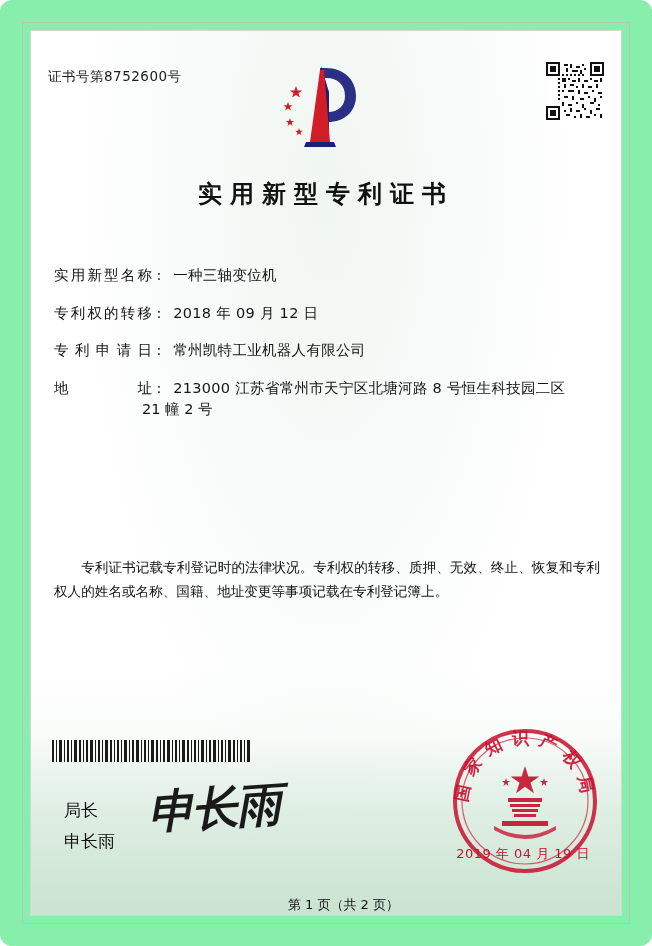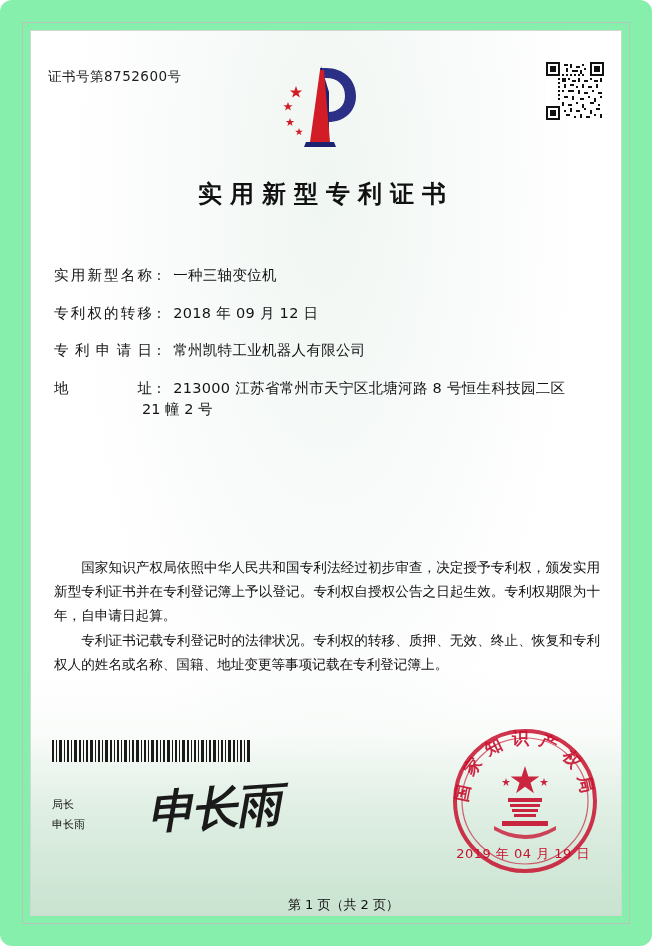--- a/index.html
+++ b/index.html
@@ -160,23 +160,23 @@
   .barcode {
     position: absolute;
     left: 52px;
     top: 740px;
     width: 200px;
     height: 22px;
   }
 
   .signature-block {
     position: absolute;
-    left: 52px;
+    left: 64px;
     top: 795px;
-    font-size: 11px;
+    font-size: 17px;
     line-height: 1.85;
     color: #111;
   }
 
   .signature-script {
     position: absolute;
     left: 148px;
     top: 778px;
     font-size: 46px;
     font-family: "DejaVu Serif", "Liberation Serif", serif;
@@ -378,21 +378,20 @@
       <span class="field-label">地址</span>
       <span class="field-colon">:</span>
       <span class="field-value">213000 江苏省常州市天宁区北塘河路 8 号恒生科技园二区</span>
       <div class="addr-second">21 幢 2 号</div>
     </div>
 
 
   </div>
 
   <div class="paragraphs">
-    <p>国家知识产权局依照中华人民共和国专利法经过初步审查，决定授予专利权，颁发实用新型专利证书并在专利登记簿上予以登记。专利权自授权公告之日起生效。专利权期限为十年，自申请日起算。</p>
     <p>专利证书记载专利登记时的法律状况。专利权的转移、质押、无效、终止、恢复和专利权人的姓名或名称、国籍、地址变更等事项记载在专利登记簿上。</p>
   </div>
 
   <div class="barcode">
     <svg viewBox="0 0 200 22" width="200" height="22" shape-rendering="crispEdges">
       <rect width="200" height="22" fill="none"></rect>
       <g fill="#1a1a1a">
         <rect x="0" y="0" width="2" height="22"></rect>
           <rect x="4" y="0" width="1" height="22"></rect>
         <rect x="7" y="0" width="3" height="22"></rect>

